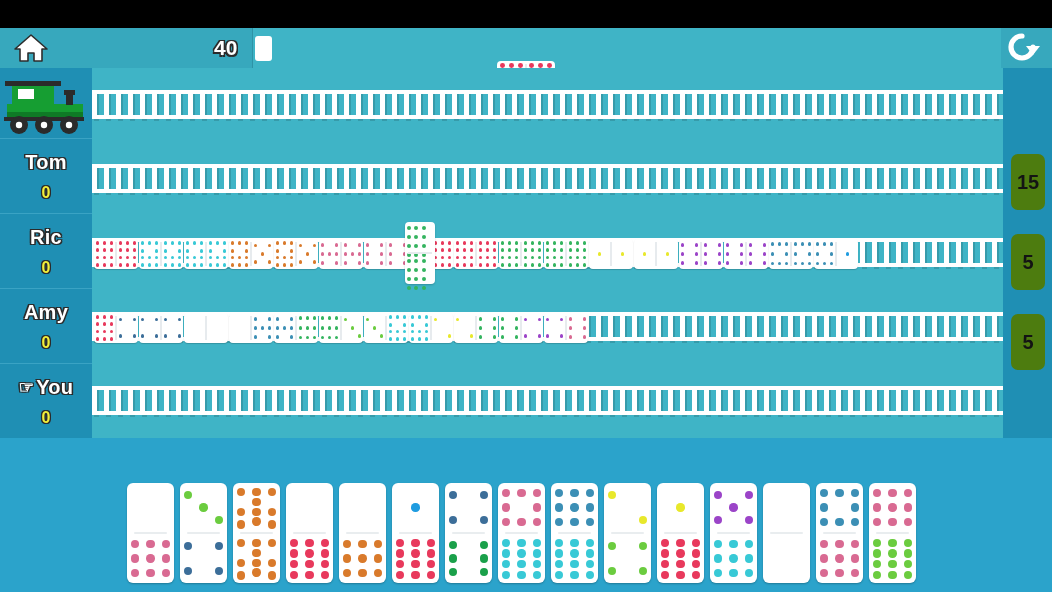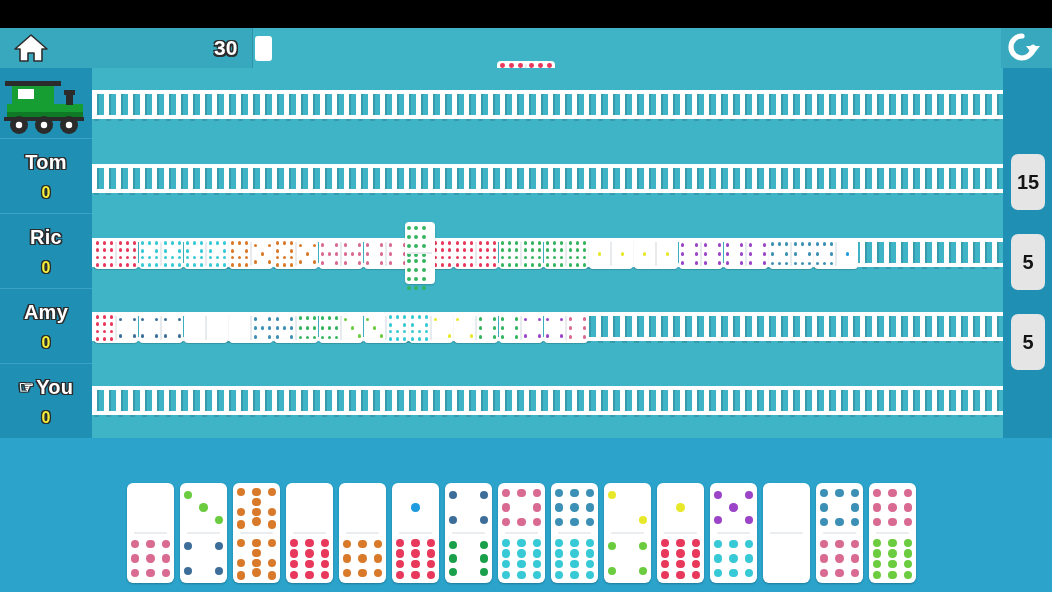--- a/index.html
+++ b/index.html
@@ -27,21 +27,21 @@
   .loco{position:relative;width:92px;height:70px;}
   .prow{position:relative;width:92px;height:75px;border-top:1px solid #3aa3c4;box-sizing:border-box;display:flex;flex-direction:column;align-items:center;justify-content:center;cursor:pointer;}
   .pname{font-size:20px;font-weight:bold;color:#fff;letter-spacing:.3px;
     text-shadow:-1.4px -1.4px 0 #2b2b2b,1.4px -1.4px 0 #2b2b2b,-1.4px 1.4px 0 #2b2b2b,1.4px 1.4px 0 #2b2b2b;}
   .pname.me{display:flex;align-items:center;gap:2px;}
   .pscore{margin-top:10px;font-size:16px;font-weight:bold;color:#f2ef3a;
     text-shadow:-1.2px -1.2px 0 #2b2b2b,1.2px -1.2px 0 #2b2b2b,-1.2px 1.2px 0 #2b2b2b,1.2px 1.2px 0 #2b2b2b;}
 
   
   .rail-right{position:absolute;left:1003px;top:0;width:49px;height:370px;background:#1f8fb4;}
-  .badge{position:absolute;left:8px;width:34px;height:56px;background:#e5e5e5;border-radius:7px;display:flex;align-items:center;justify-content:center;
+  .badge{position:absolute;left:8px;width:34px;height:56px;background:#4d7c0f;border-radius:7px;display:flex;align-items:center;justify-content:center;
      font-size:20px;font-weight:bold;color:#141414;cursor:pointer;}
 
   
   .lane{position:absolute;left:92px;width:911px;height:74px;}
   .track{position:absolute;left:0;top:22px;width:911px;height:29px;}
   .trk-rail{position:absolute;left:0;width:911px;height:4px;background:#ffffff;}
   .trk-ties{position:absolute;left:0;top:0;width:911px;height:29px;
     background-image:repeating-linear-gradient(90deg,#ffffff 0px,#ffffff 5px,rgba(0,0,0,0) 5px,rgba(0,0,0,0) 12px);}
   .trk-shade{position:absolute;left:0;top:0;width:911px;height:29px;
     background-image:repeating-linear-gradient(90deg,rgba(0,0,0,.14) 0px,rgba(0,0,0,.14) 5px,rgba(0,0,0,0) 5px,rgba(0,0,0,0) 12px);
@@ -77,21 +77,21 @@
 
   <div class="blackbar"></div>
 
   <div class="toolbar">
     <div class="tb-home">
       <svg width="36" height="30" viewBox="0 0 36 30">
         <path d="M18 2 L34 16 L29 16 L29 28 L21 28 L21 20 L15 20 L15 28 L7 28 L7 16 L2 16 Z" fill="#ffffff" stroke="#2d2d2d" stroke-width="1.6" stroke-linejoin="round"></path>
       </svg>
     </div>
 
-    <div class="tb-count">30</div>
+    <div class="tb-count">40</div>
 
     <div class="tb-boneyard">
       <div class="bone-tile"></div>
     </div>
 
     <div class="tb-lastplay"><div class="dom-h" style="width: 58px; height: 30px;"><div class="half" style="left: 1px; width: 27px;">
             <div class="pip" style="width: 4.8px; height: 4.8px; background: rgb(232, 57, 92); left: 2.1px; top: 2.1px;"></div>
             <div class="pip" style="width: 4.8px; height: 4.8px; background: rgb(232, 57, 92); left: 11.1px; top: 2.1px;"></div>
             <div class="pip" style="width: 4.8px; height: 4.8px; background: rgb(232, 57, 92); left: 20.1px; top: 2.1px;"></div>
             <div class="pip" style="width: 4.8px; height: 4.8px; background: rgb(232, 57, 92); left: 2.1px; top: 9.225px;"></div>

